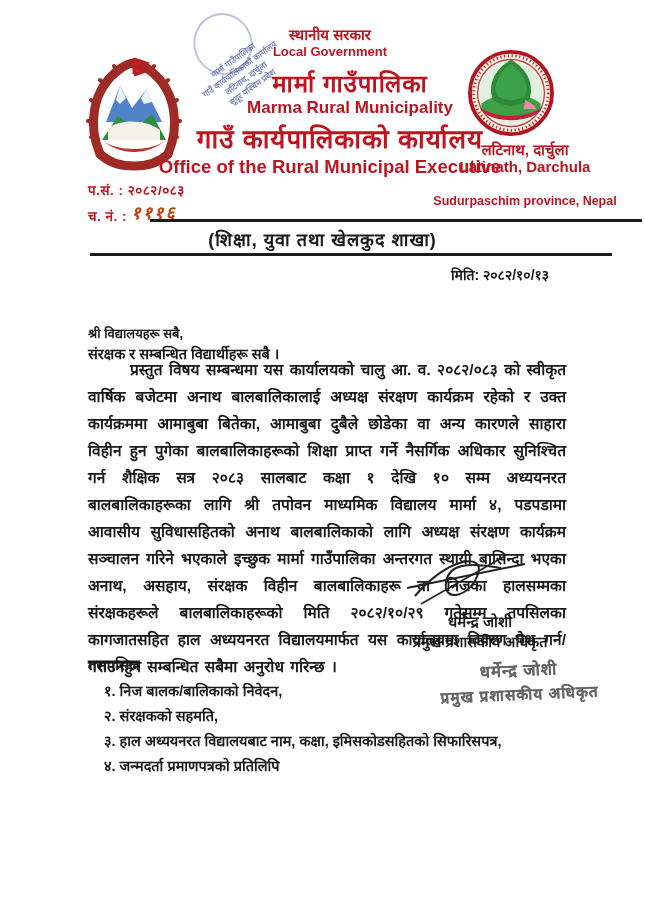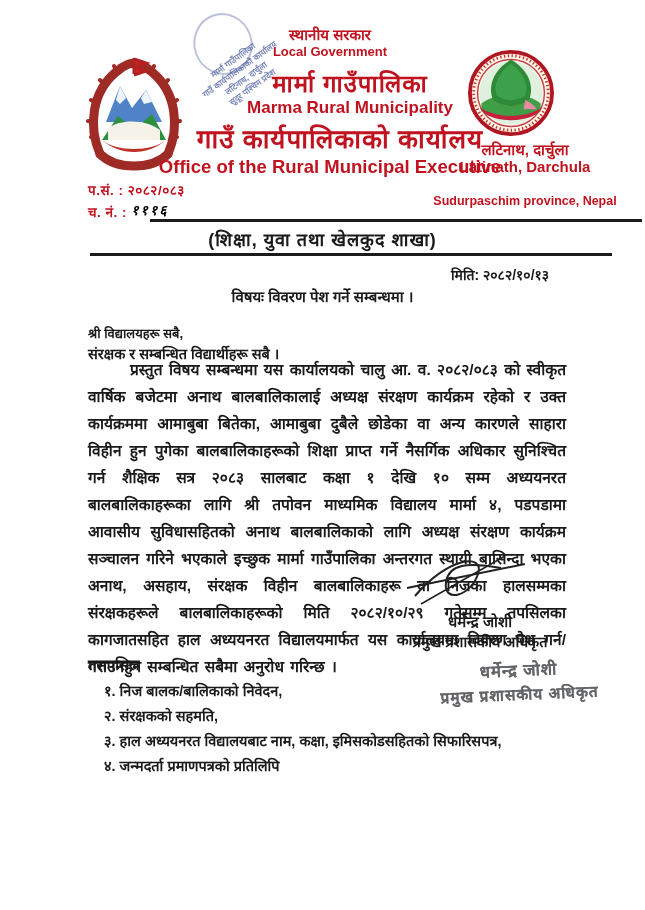--- a/index.html
+++ b/index.html
@@ -28,21 +28,21 @@
   .h-addr-np{left:420px;top:139px;width:210px;font-size:15px;}
   .h-addr-en{left:420px;top:158px;width:210px;font-size:15px;}
   .h-prov-np{left:412px;top:174px;width:226px;font-size:15px;}
   .h-prov-en{left:408px;top:194px;width:234px;font-size:12.5px;}
 
   
   .ref-line1{left:88px;top:181px;font-size:13.5px;letter-spacing:.5px;}
   .ref-line2{left:88px;top:202px;font-size:13.5px;letter-spacing:.5px;}
   .handwrit{
     font-family:"DejaVu Serif","Liberation Serif",serif;
-    font-style:italic;color:#000000;font-size:14px;font-weight:600;
+    font-style:italic;color:#c2410c;font-size:18px;font-weight:600;
     letter-spacing:2px;position:relative;top:-2px;
   }
 
   
   .rule1{left:150px;top:219px;width:492px;height:3px;background:#1c1c1c;}
   .band-title{left:0;top:227px;width:645px;font-size:18px;letter-spacing:1px;}
   .rule2{left:90px;top:253px;width:522px;height:3px;background:#1c1c1c;}
 
   .date-line{left:420px;top:265px;width:160px;font-size:14px;text-align:center;}
   .subject{left:0;top:286px;width:645px;font-size:15px;}
@@ -158,21 +158,20 @@
   <div class="abs red b ref-line2">
     <span>च. नं. :</span>
     <span class="handwrit">१११६</span>
   </div>
 
   <div class="abs rule1"></div>
   <div class="abs b ctr band-title">(शिक्षा, युवा तथा खेलकुद शाखा)</div>
   <div class="abs rule2"></div>
 
   <div class="abs b date-line">मिति: २०८२/१०/१३</div>
-  <div class="abs b ctr subject">विषयः विवरण पेश गर्ने सम्बन्धमा ।</div>
 
   <div class="abs b salut0">श्री विद्यालयहरू सबै,</div>
   <div class="abs b salut1">संरक्षक र सम्बन्धित विद्यार्थीहरू सबै ।</div>
 
   <div class="abs body-par">प्रस्तुत विषय सम्बन्धमा यस कार्यालयको चालु आ. व. २०८२/०८३ को स्वीकृत वार्षिक बजेटमा अनाथ बालबालिकालाई अध्यक्ष संरक्षण कार्यक्रम रहेको र उक्त कार्यक्रममा आमाबुबा बितेका, आमाबुबा दुबैले छोडेका वा अन्य कारणले साहारा विहीन हुन पुगेका बालबालिकाहरूको शिक्षा प्राप्त गर्ने नैसर्गिक अधिकार सुनिश्चित गर्न शैक्षिक सत्र २०८३ सालबाट कक्षा १ देखि १० सम्म अध्ययनरत बालबालिकाहरूका लागि श्री तपोवन माध्यमिक विद्यालय मार्मा ४, पडपडामा आवासीय सुविधासहितको अनाथ बालबालिकाको लागि अध्यक्ष संरक्षण कार्यक्रम सञ्चालन गरिने भएकाले इच्छुक मार्मा गाउँपालिका अन्तरगत स्थायी बासिन्दा भएका अनाथ, असहाय, संरक्षक विहीन बालबालिकाहरू वा निजका हालसम्मका संरक्षकहरूले बालबालिकाहरूको मिति २०८२/१०/२९ गतेसम्म तपसिलका कागजातसहित हाल अध्ययनरत विद्यालयमार्फत यस कार्यालयमा विवरण पेश गर्न/गराउनहुन सम्बन्धित सबैमा अनुरोध गरिन्छ ।</div>
 
   <div class="abs sig-scribble">
     <svg width="130" height="60" viewBox="0 0 130 60">
       <path d="M10,44 C42,6 80,0 73,22 C66,44 38,52 41,30 C44,12 62,10 96,16" fill="none" stroke="#222" stroke-width="2"></path>
       <path d="M2,36 L120,12" fill="none" stroke="#222" stroke-width="2"></path>

